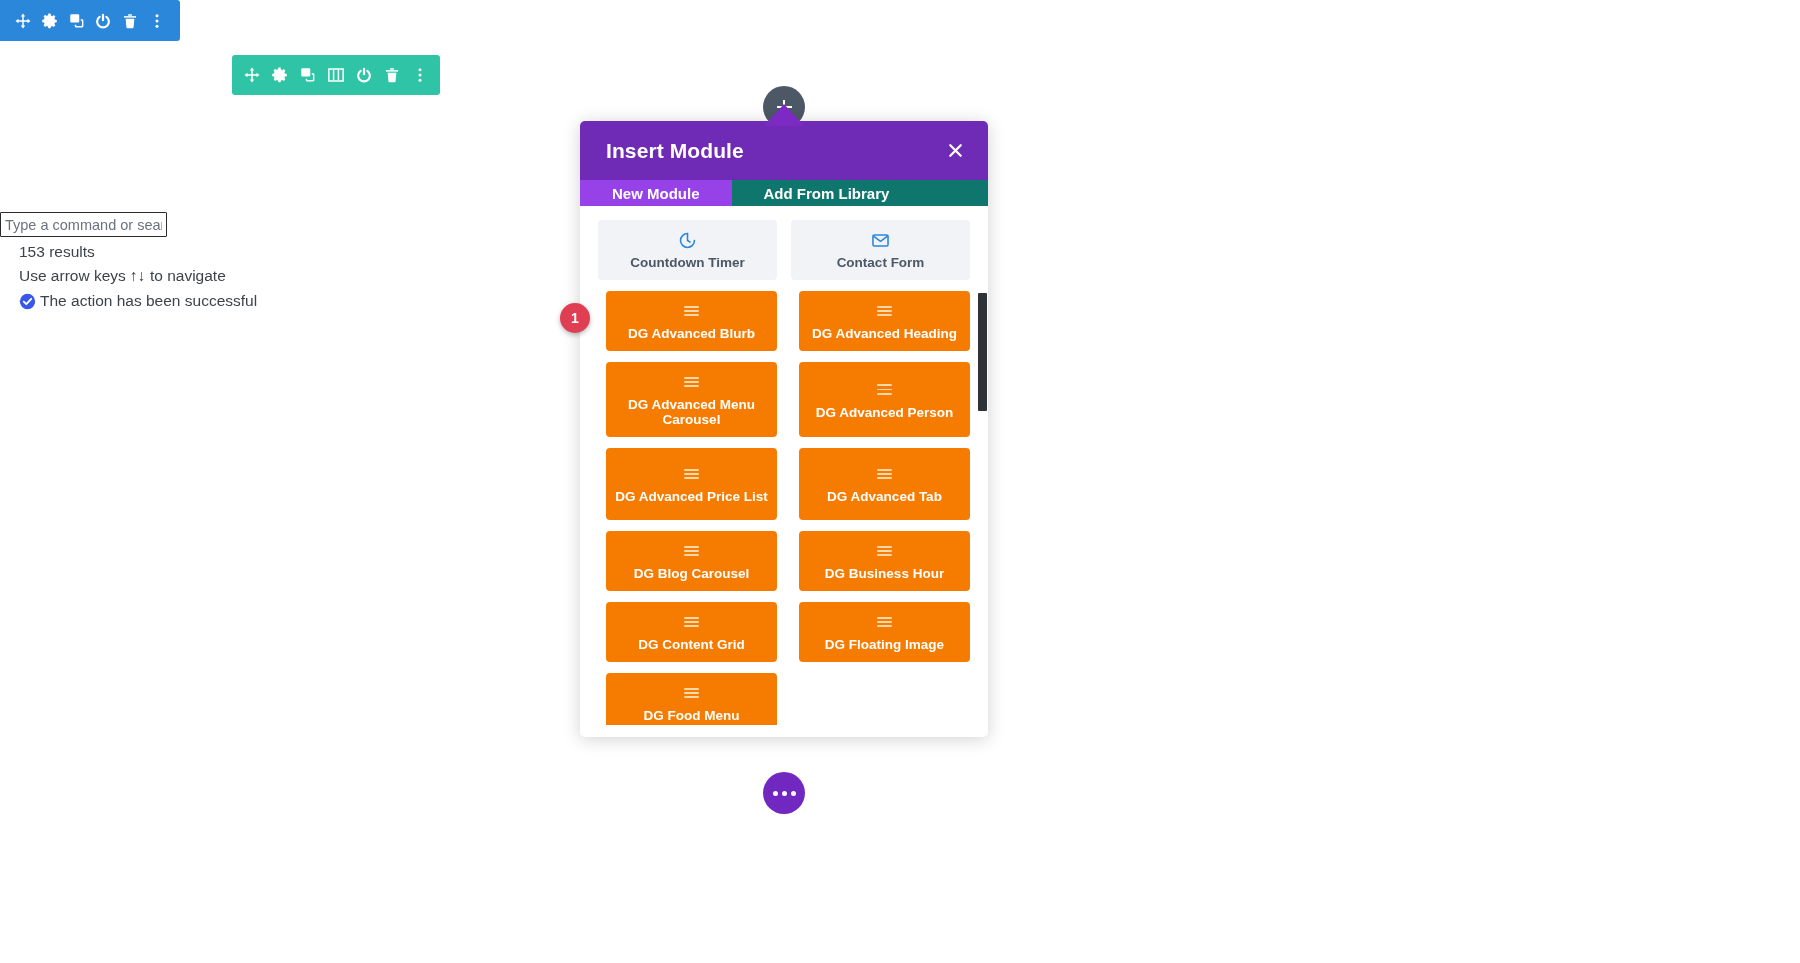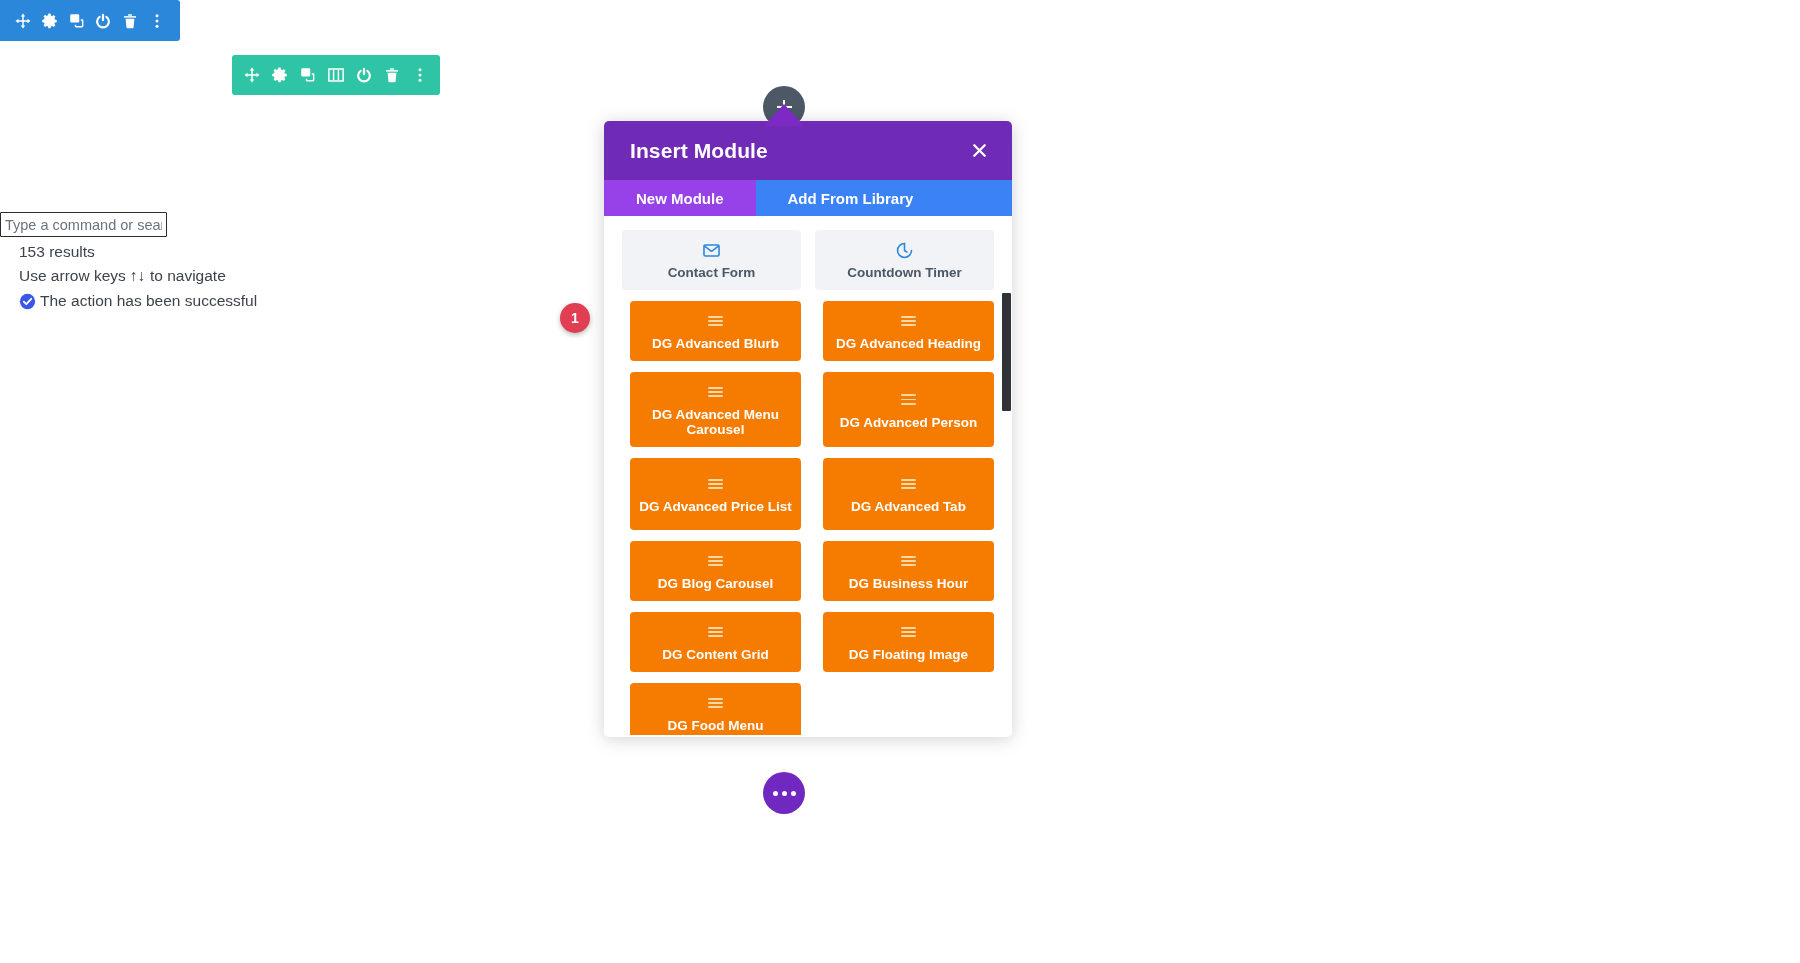--- a/index.html
+++ b/index.html
@@ -117,21 +117,21 @@
     width: 0; height: 0;
     border-left: 20px solid transparent;
     border-right: 20px solid transparent;
     border-bottom: 22px solid #7d29c4;
     z-index: 6;
   }
 
   
   #insert-modal {
     position: absolute;
-    left: 604px; top: 121px;
+    left: 580px; top: 121px;
     width: 408px; height: 616px;
     background: #ffffff;
     border-radius: 5px;
     box-shadow: 0 2px 18px rgba(0,0,0,.18);
     overflow: hidden;
     z-index: 5;
   }
   #modal-header {
     position: relative;
     height: 59px;
@@ -151,22 +151,22 @@
     right: 20px; top: 50%;
     transform: translateY(-50%);
     width: 26px; height: 26px;
     display: flex; align-items: center; justify-content: center;
     cursor: pointer;
   }
   #close-button svg { display: block; }
 
   #modal-tabs {
     display: flex;
-    height: 36px;
-    background: #3b82f6;
+    height: 26px;
+    background: #0f766e;
   }
   .modal-tab {
     flex: 0 0 auto;
     display: flex;
     align-items: center;
     justify-content: center;
     padding: 0 32px;
     font-size: 15px;
     font-weight: bold;
     color: #ffffff;
@@ -417,35 +417,35 @@
     <div id="modal-tabs">
         <div class="modal-tab active">New Module</div>
         <div class="modal-tab">Add From Library</div>
       </div>
 
     <div id="modal-body">
       <div id="module-grid">
           <div class="module-card core">
             <div class="card-icon">
               <svg viewBox="0 0 24 24" width="19" height="19">
-                <rect x="2.5" y="5" width="19" height="14" rx="1.6" fill="none" stroke="#2b87da" stroke-width="2"></rect>
-                <path d="M3.2 6.4 L12 13 L20.8 6.4" fill="none" stroke="#2b87da" stroke-width="2" stroke-linecap="round" stroke-linejoin="round"></path>
-              </svg>
-            </div>
-            <div class="card-label">Contact Form</div>
-          </div>
-          <div class="module-card core">
-            <div class="card-icon">
-              <svg viewBox="0 0 24 24" width="19" height="19">
                 <path d="M12 3.2 a8.8 8.8 0 1 0 8.8 8.8" fill="none" stroke="#2b87da" stroke-width="2" stroke-linecap="round"></path>
                 <path d="M12 3.2 v3.4" fill="none" stroke="#2b87da" stroke-width="2" stroke-linecap="round"></path>
                 <path d="M12 7.4 V12 l3.2 2.1" fill="none" stroke="#2b87da" stroke-width="2" stroke-linecap="round" stroke-linejoin="round"></path>
               </svg>
             </div>
             <div class="card-label">Countdown Timer</div>
+          </div>
+          <div class="module-card core">
+            <div class="card-icon">
+              <svg viewBox="0 0 24 24" width="19" height="19">
+                <rect x="2.5" y="5" width="19" height="14" rx="1.6" fill="none" stroke="#2b87da" stroke-width="2"></rect>
+                <path d="M3.2 6.4 L12 13 L20.8 6.4" fill="none" stroke="#2b87da" stroke-width="2" stroke-linecap="round" stroke-linejoin="round"></path>
+              </svg>
+            </div>
+            <div class="card-label">Contact Form</div>
           </div>
           <div class="module-card dg">
             <div class="card-icon">
               <span class="hamburger">
                 <span></span>
                 <span></span>
                 <span></span>
               </span>
             </div>
             <div class="card-label">DG Advanced Blurb</div>

